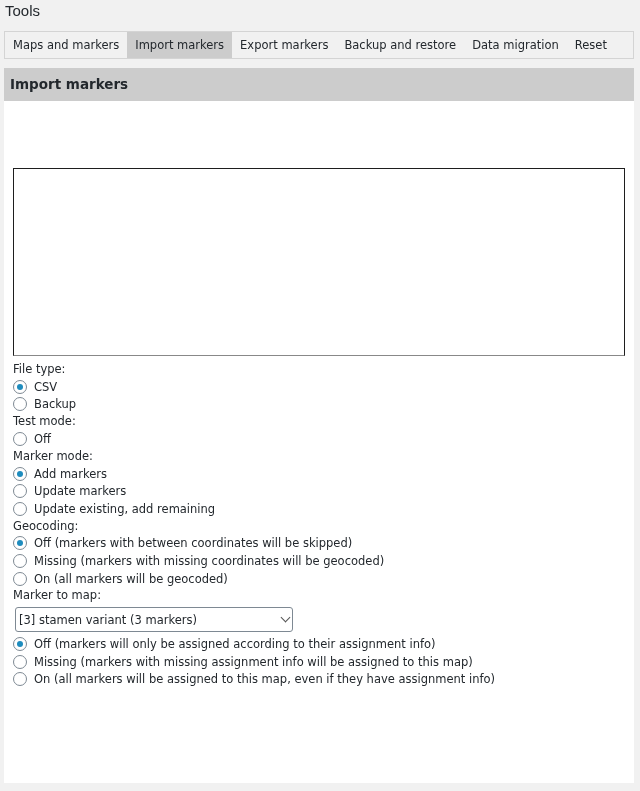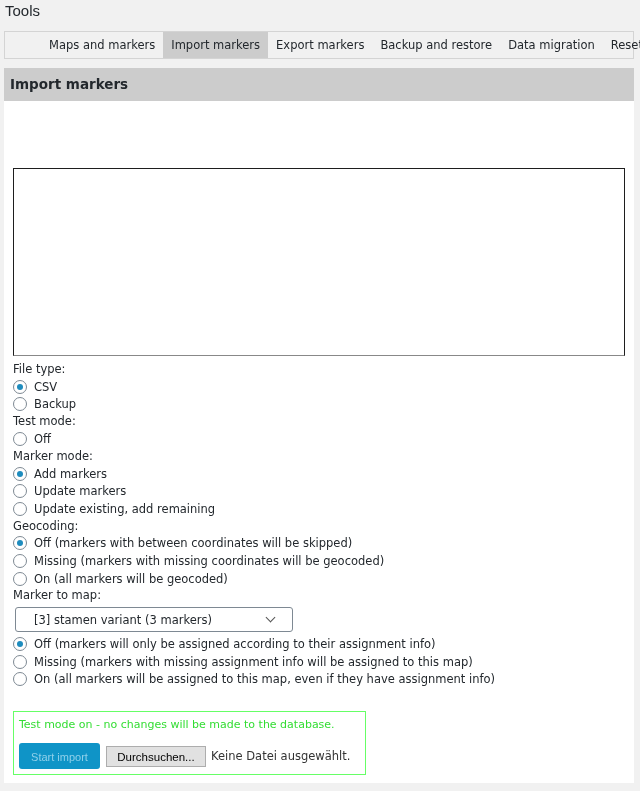--- a/index.html
+++ b/index.html
@@ -10,21 +10,21 @@
     font-family: "DejaVu Sans", "Liberation Sans", sans-serif;
     font-size: 11.5px; color: #23282d;
   }
   .page-title {
     position: absolute; left: 5px; top: 2px;
     font-size: 15px; font-weight: normal; color: #23282d;
     font-family: Liberation Sans, sans-serif;
   }
   .tabs {
     position: absolute; left: 4px; top: 31px; width: 630px; height: 28px;
-    border: 1px solid #d4d4d4; background: #f1f1f1; display: flex; padding-left: 36px;
+    border: 1px solid #d4d4d4; background: #f1f1f1; display: flex;
   }
   .tab {
     padding: 0 8px; line-height: 26px; font-size: 11.5px; color: #23282d;
     cursor: pointer; white-space: nowrap;
   }
   .tab.active { background: #cccccc; }
   .panel {
     position: absolute; left: 4px; top: 68px; width: 630px; height: 715px;
     background: #fff;
   }
@@ -45,21 +45,21 @@
     width: 14px; height: 14px; border-radius: 50%; border: 1px solid #7e8993;
     background: #fff; margin-right: 7px; position: relative; flex: none;
   }
   .radio.checked::after {
     content: ""; position: absolute; left: 3px; top: 3px; width: 6px; height: 6px;
     border-radius: 50%; background: #1e8cbe;
   }
   .select {
     margin: 3px 0 3px 2px; width: 278px; height: 25px; border: 1px solid #7e8993;
     border-radius: 3px; background: #fff; display: flex; align-items: center;
-    justify-content: space-between; padding: 0 18px; cursor: pointer;
+    justify-content: space-between; padding: 0 3px; cursor: pointer;
   }
   .chev { width: 7px; height: 7px; border-right: 1.5px solid #555; border-bottom: 1.5px solid #555; transform: rotate(45deg); margin-top: -4px; }
   .notice {
     position: absolute; left: 9px; top: 643px; width: 353px; height: 64px;
     border: 1px solid #66ff66;
   }
   .notice-text { position: absolute; left: 5px; top: 6px; color: #33dd33; font-size: 11px; }
   .start-btn {
     position: absolute; left: 5px; top: 31px; width: 81px; height: 26px;
     background: #0f94c7; color: #8fd0ea; border-radius: 3px; border: none;
@@ -149,19 +149,13 @@
     <div class="radio-row">
         <span class="radio"></span>
         <span>Missing (markers with missing assignment info will be assigned to this map)</span>
       </div>
     <div class="radio-row">
         <span class="radio"></span>
         <span>On (all markers will be assigned to this map, even if they have assignment info)</span>
       </div>
   </div>
 
-  <div class="notice">
-    <div class="notice-text">Test mode on - no changes will be made to the database.</div>
-    <button class="start-btn">Start import</button>
-    <button class="browse-btn">Durchsuchen...</button>
-    <span class="file-status">Keine Datei ausgewählt.</span>
-  </div>
 </div>
 
 </body></html>

